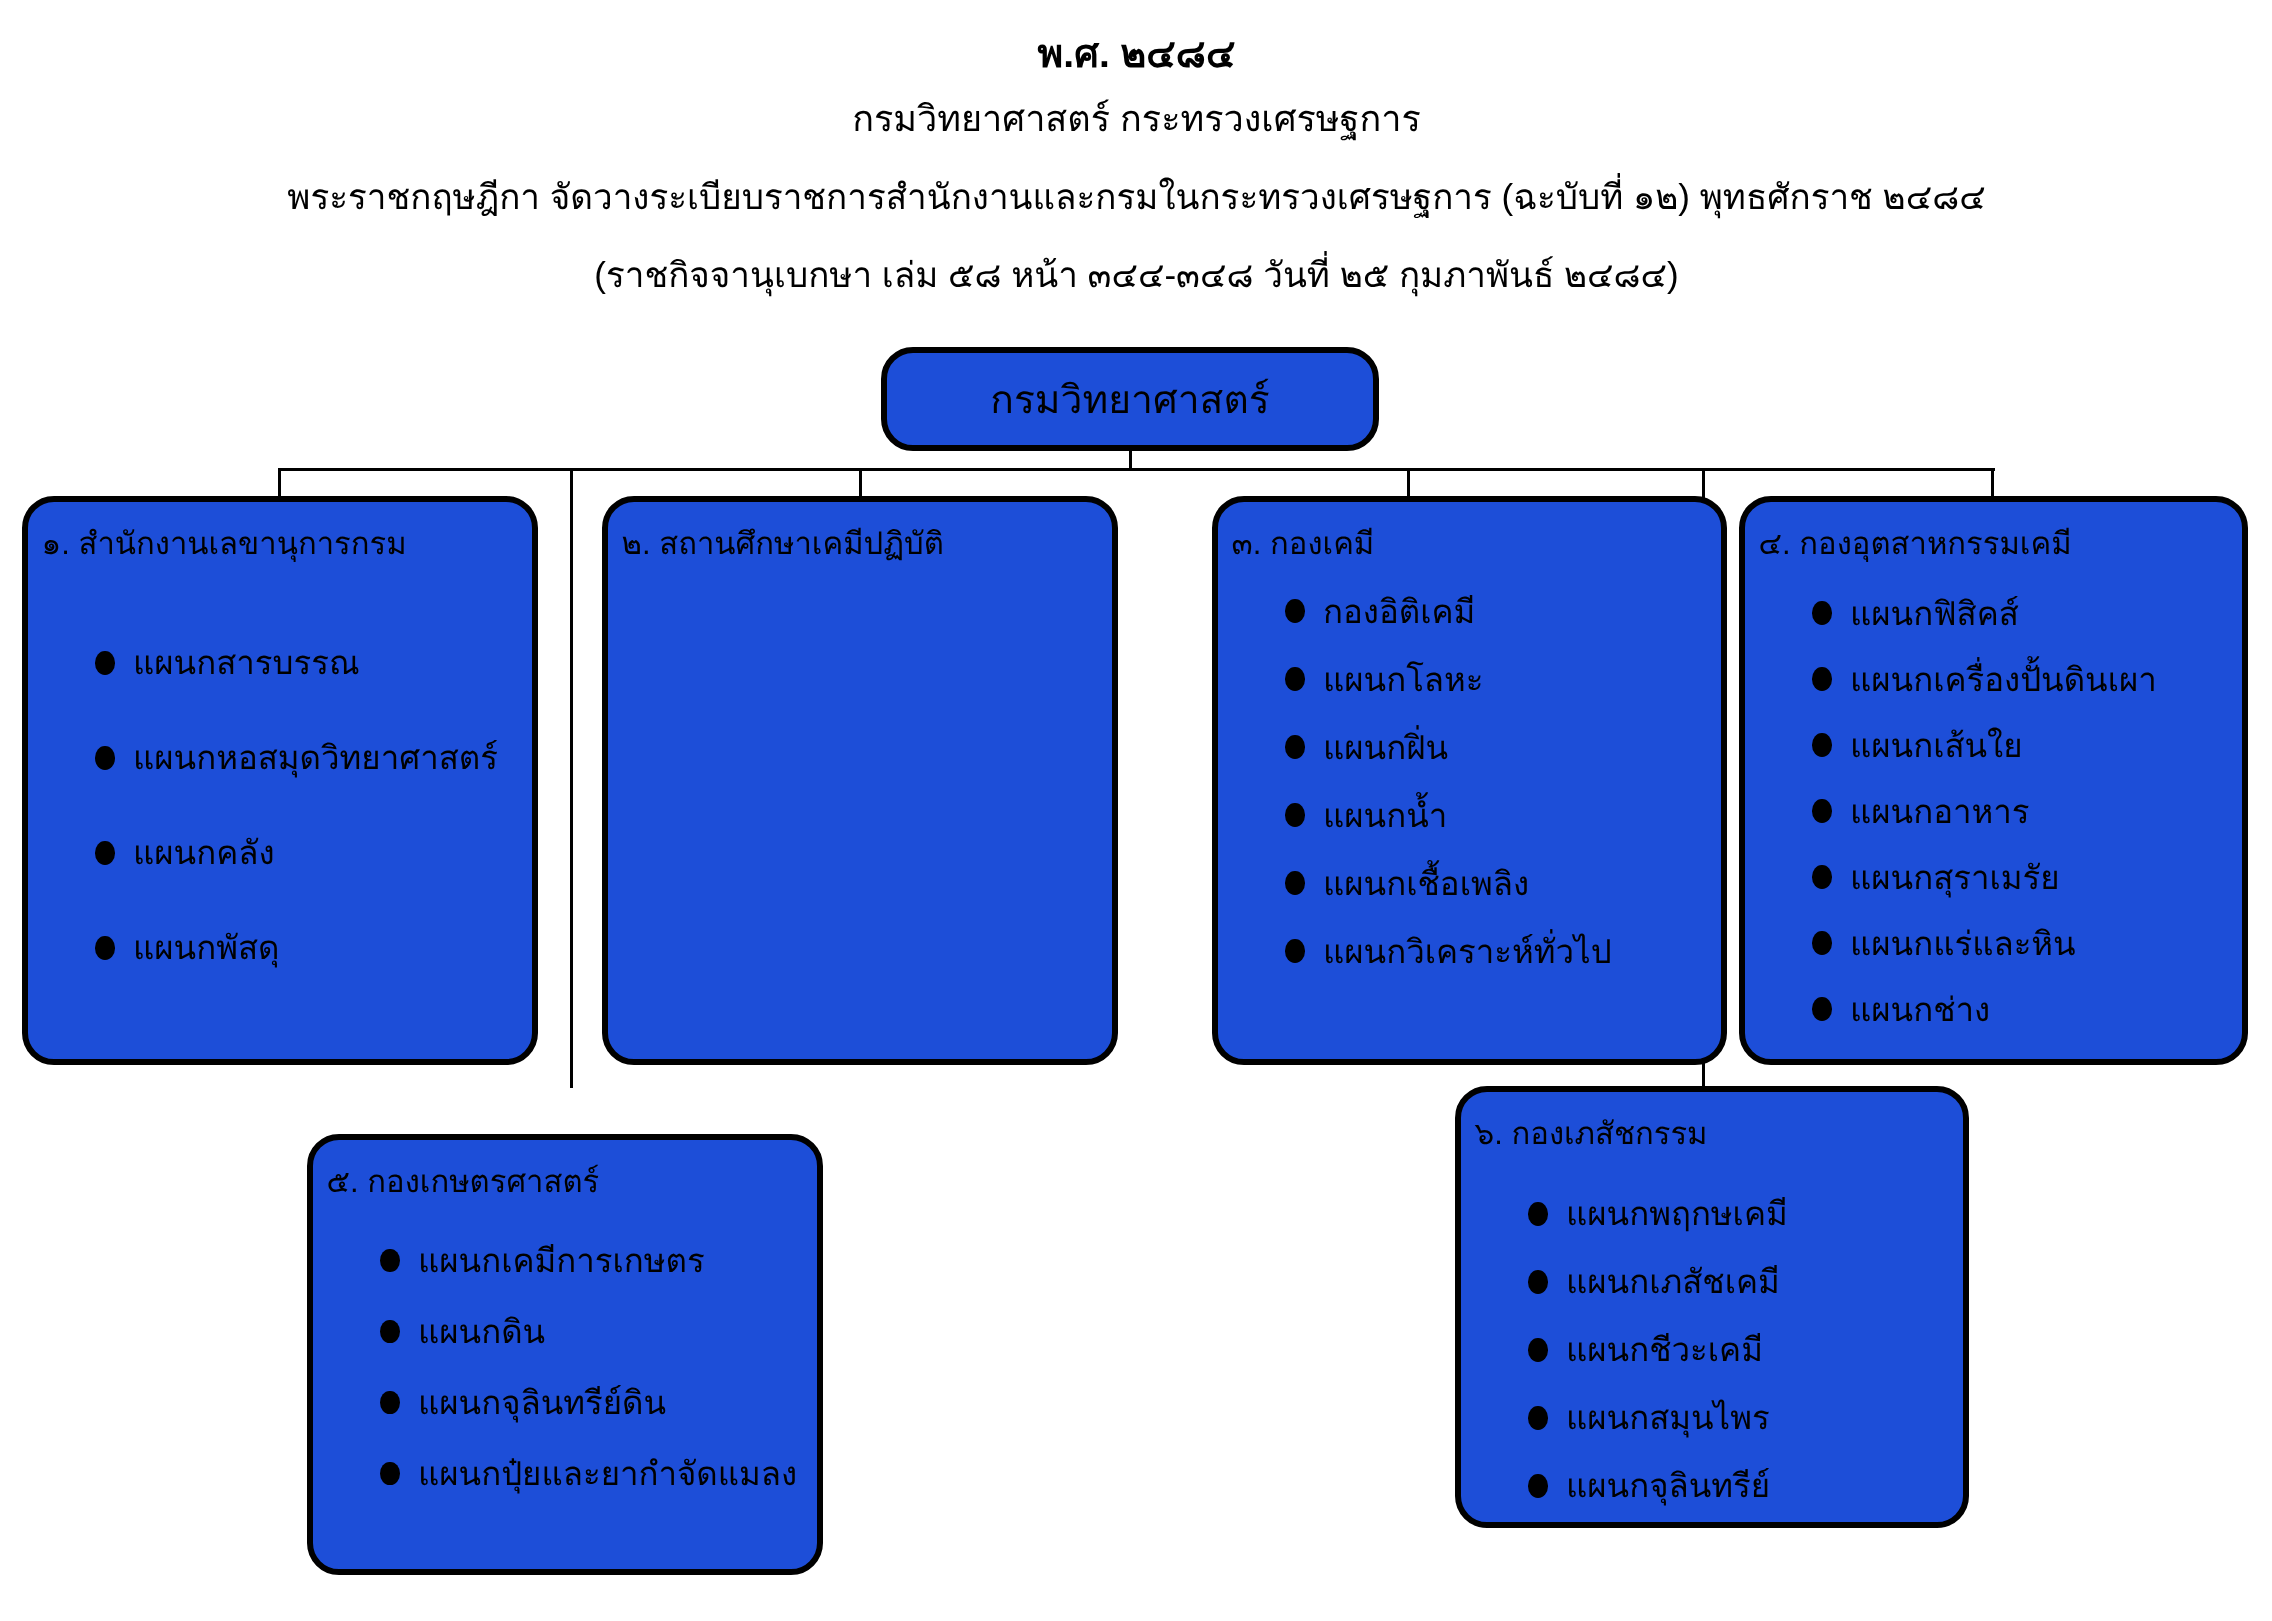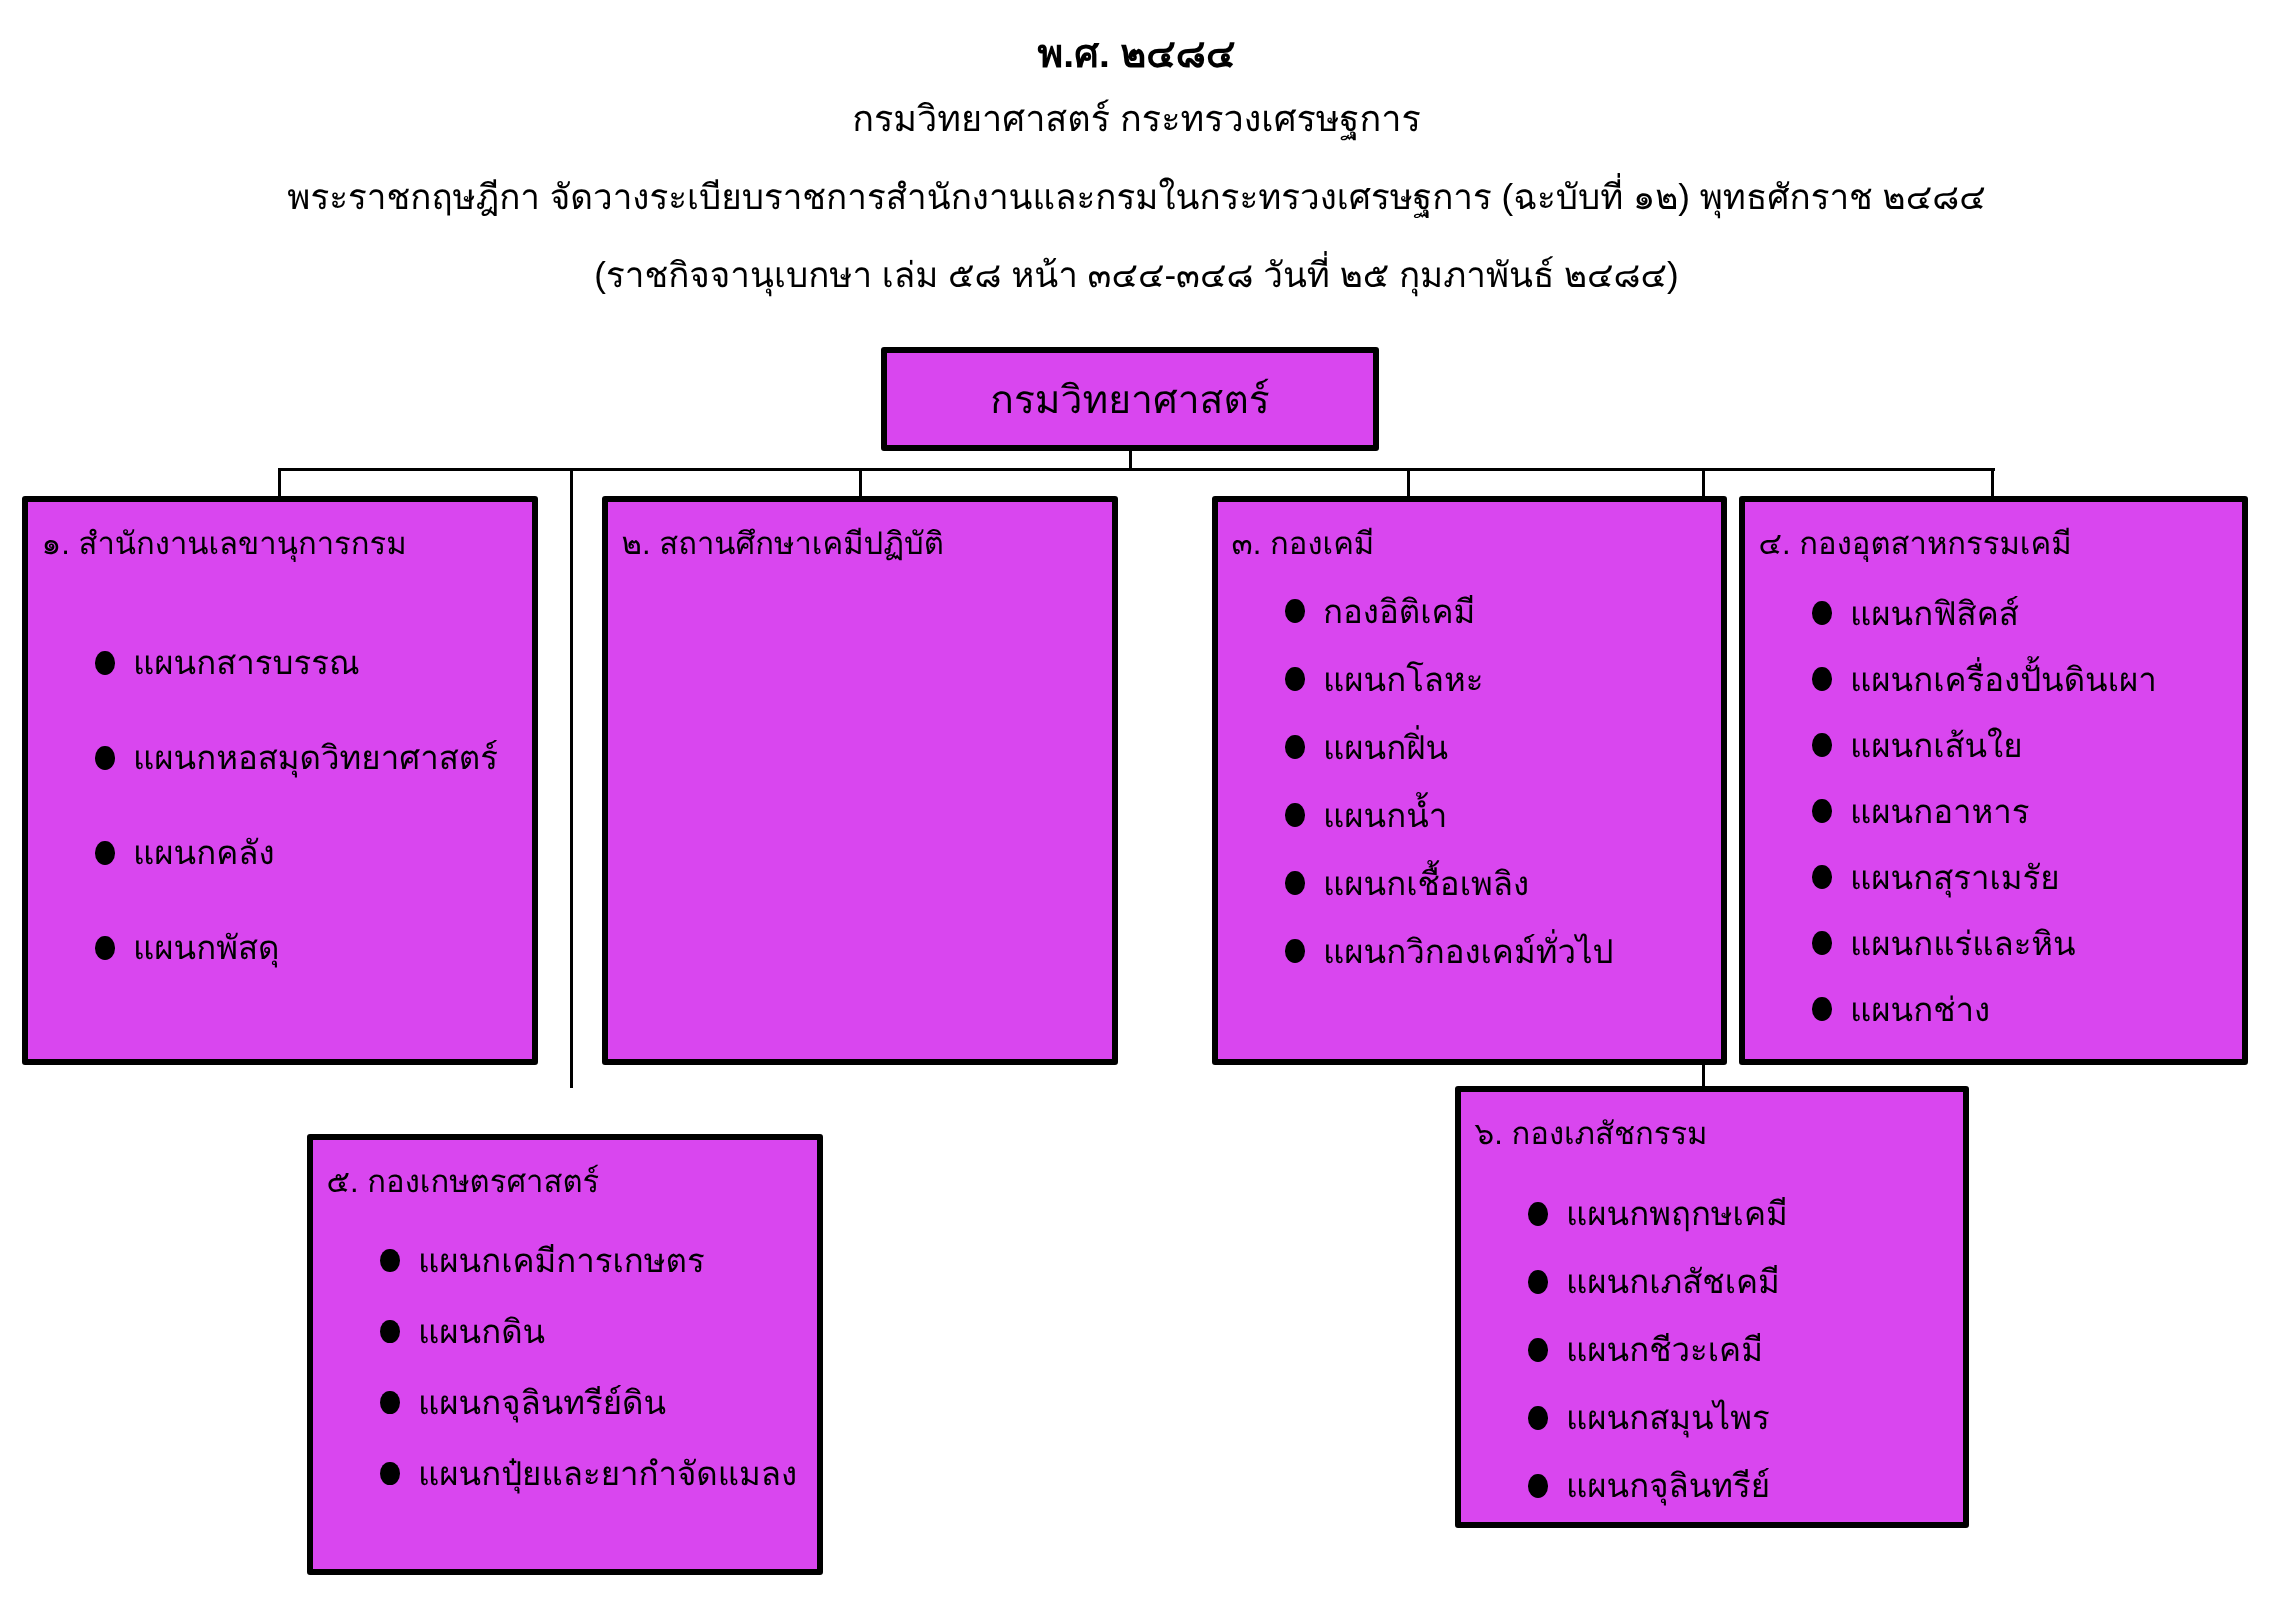--- a/index.html
+++ b/index.html
@@ -7,21 +7,21 @@
     width:2273px;height:1621px;position:relative;overflow:hidden;
     font-family:"Liberation Sans", sans-serif;color:#000;
   }
   .hline{position:absolute;left:0;right:0;text-align:center;white-space:nowrap;line-height:1.5;}
   .h-year{top:25px;font-size:39px;font-weight:bold;}
   .h-dept{top:92px;font-size:36px;}
   .h-decree{top:171px;font-size:35px;}
   .h-gazette{top:249px;font-size:35px;}
 
   .node{
-    position:absolute;background:#d946ef;border:6.3px solid #000;border-radius:3px;
+    position:absolute;background:#1d4ed8;border:6.3px solid #000;border-radius:32px;
     box-sizing:border-box;
   }
   .root-box{
     left:881px;top:347px;width:498px;height:104px;
     display:flex;align-items:center;justify-content:center;
     font-size:39px;white-space:nowrap;
   }
   .cline{position:absolute;background:#000;}
 
   .dept-box{--row-h:68px;--list-mt:9.7px;}
@@ -104,21 +104,21 @@
       <div class="item-row">
         <span class="bullet"></span>
         <span class="item-text">แผนกน้ำ</span>
       </div>
       <div class="item-row">
         <span class="bullet"></span>
         <span class="item-text">แผนกเชื้อเพลิง</span>
       </div>
       <div class="item-row">
         <span class="bullet"></span>
-        <span class="item-text">แผนกวิกองเคม์ทั่วไป</span>
+        <span class="item-text">แผนกวิเคราะห์ทั่วไป</span>
       </div>
     </div>
 </div>
 
 <div class="node dept-box box4">
   <div class="dept-title">๔. กองอุตสาหกรรมเคมี</div>
   <div class="dept-items">
       <div class="item-row">
         <span class="bullet"></span>
         <span class="item-text">แผนกฟิสิคส์</span>

